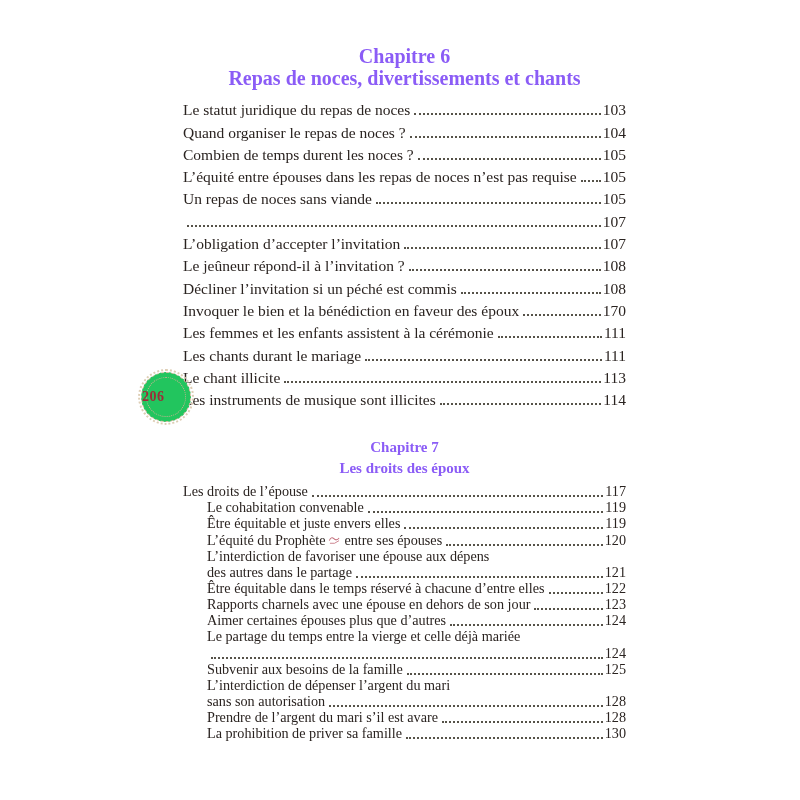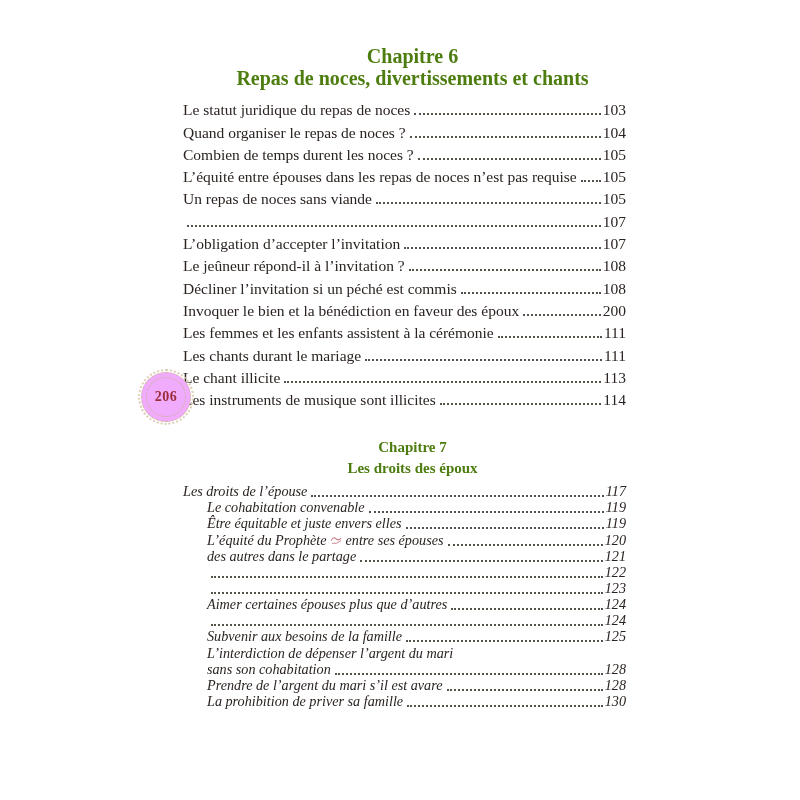--- a/index.html
+++ b/index.html
@@ -10,36 +10,36 @@
   body {
     width: 800px;
     height: 800px;
     position: relative;
     font-family: "Liberation Serif", "DejaVu Serif", serif;
     color: #2a2320;
     overflow: hidden;
   }
   .chapter-heading {
     position: absolute;
-    left: 191px;
+    left: 183px;
     width: 443px;
     text-align: center;
-    color: #4d7c0f;
+    color: #8b5cf6;
     font-weight: bold;
   }
   #ch6-heading { top: 45px; font-size: 20px; line-height: 22px; }
   #ch7-heading { top: 437px; font-size: 15px; line-height: 21px; }
 
   .toc-list {
     position: absolute;
     left: 183px;
     width: 443px;
   }
   #ch6-list { top: 97px; }
-  #ch7-list { top: 484px; font-style: italic; }
+  #ch7-list { top: 484px; }
 
   .toc-row {
     display: flex;
     align-items: flex-end;
     width: 100%;
   }
   #ch6-list .toc-row { height: 22.3px; font-size: 15.5px; }
   #ch7-list .toc-row { height: 16.15px; font-size: 14.2px; }
 
   .toc-row.indent { padding-left: 24px; box-sizing: border-box; }
@@ -59,24 +59,24 @@
   .saw { margin: 0 3px; display: inline-block; vertical-align: baseline; }
 
   .ornament {
     position: absolute;
     left: 141px;
     top: 372px;
     width: 48px;
     height: 48px;
     border-radius: 50%;
     border: 1px dashed #cdb796;
-    background: #f0abfc;
+    background: #22c55e;
     display: flex;
     align-items: center;
-    justify-content: center;
+    justify-content: flex-start;
   }
   .ornament::before {
     content: "";
     position: absolute;
     inset: 4px;
     border-radius: 50%;
     border: 1px dotted #c8b190;
   }
   .ornament::after {
     content: "";
@@ -142,21 +142,21 @@
       <span class="pagenum">108</span>
     </div>
     <div class="toc-row">
       <span class="toc-text">Décliner l’invitation si un péché est commis</span>
       <span class="leader"></span>
       <span class="pagenum">108</span>
     </div>
     <div class="toc-row">
       <span class="toc-text">Invoquer le bien et la bénédiction en faveur des époux</span>
       <span class="leader"></span>
-      <span class="pagenum">200</span>
+      <span class="pagenum">170</span>
     </div>
     <div class="toc-row">
       <span class="toc-text">Les femmes et les enfants assistent à la cérémonie</span>
       <span class="leader"></span>
       <span class="pagenum">111</span>
     </div>
     <div class="toc-row">
       <span class="toc-text">Les chants durant le mariage</span>
       <span class="leader"></span>
       <span class="pagenum">111</span>
@@ -200,51 +200,59 @@
     </div>
     <div class="toc-row indent">
       <span class="toc-text">L’équité du Prophète<svg viewBox="0 0 20 14" width="13" height="10" class="saw">
           <path d="M2 8 Q5 1 9 5 T17 4" stroke="#c4707d" fill="none" stroke-width="1.6"></path>
           <path d="M3 12 Q10 14 17 8" stroke="#c4707d" fill="none" stroke-width="1.3"></path>
         </svg>entre ses épouses</span>
       <span class="leader"></span>
       <span class="pagenum">120</span>
     </div>
     <div class="toc-row indent">
+      <span class="toc-text">L’interdiction de favoriser une épouse aux dépens</span>
+    </div>
+    <div class="toc-row indent">
       <span class="toc-text">des autres dans le partage</span>
       <span class="leader"></span>
       <span class="pagenum">121</span>
     </div>
     <div class="toc-row indent">
+      <span class="toc-text">Être équitable dans le temps réservé à chacune d’entre elles</span>
       <span class="leader"></span>
       <span class="pagenum">122</span>
     </div>
     <div class="toc-row indent">
+      <span class="toc-text">Rapports charnels avec une épouse en dehors de son jour</span>
       <span class="leader"></span>
       <span class="pagenum">123</span>
     </div>
     <div class="toc-row indent">
       <span class="toc-text">Aimer certaines épouses plus que d’autres</span>
       <span class="leader"></span>
       <span class="pagenum">124</span>
     </div>
     <div class="toc-row indent">
+      <span class="toc-text">Le partage du temps entre la vierge et celle déjà mariée</span>
+    </div>
+    <div class="toc-row indent">
       <span class="leader"></span>
       <span class="pagenum">124</span>
     </div>
     <div class="toc-row indent">
       <span class="toc-text">Subvenir aux besoins de la famille</span>
       <span class="leader"></span>
       <span class="pagenum">125</span>
     </div>
     <div class="toc-row indent">
       <span class="toc-text">L’interdiction de dépenser l’argent du mari</span>
     </div>
     <div class="toc-row indent">
-      <span class="toc-text">sans son cohabitation</span>
+      <span class="toc-text">sans son autorisation</span>
       <span class="leader"></span>
       <span class="pagenum">128</span>
     </div>
     <div class="toc-row indent">
       <span class="toc-text">Prendre de l’argent du mari s’il est avare</span>
       <span class="leader"></span>
       <span class="pagenum">128</span>
     </div>
     <div class="toc-row indent">
       <span class="toc-text">La prohibition de priver sa famille</span>

